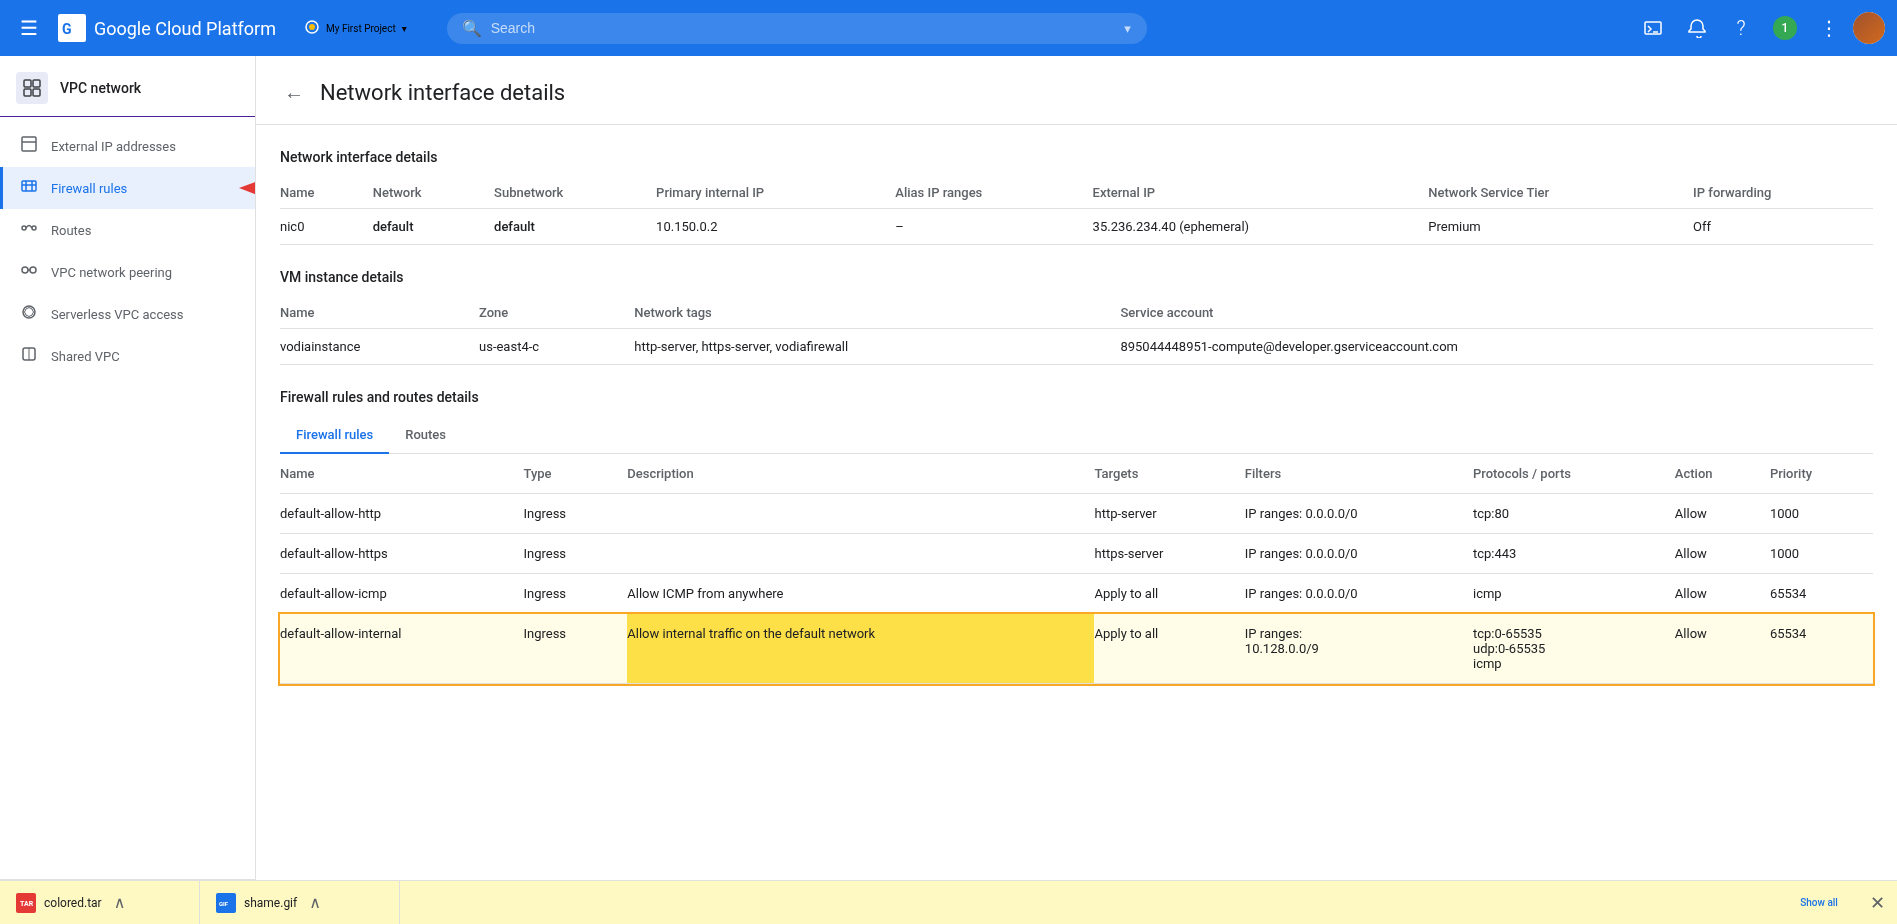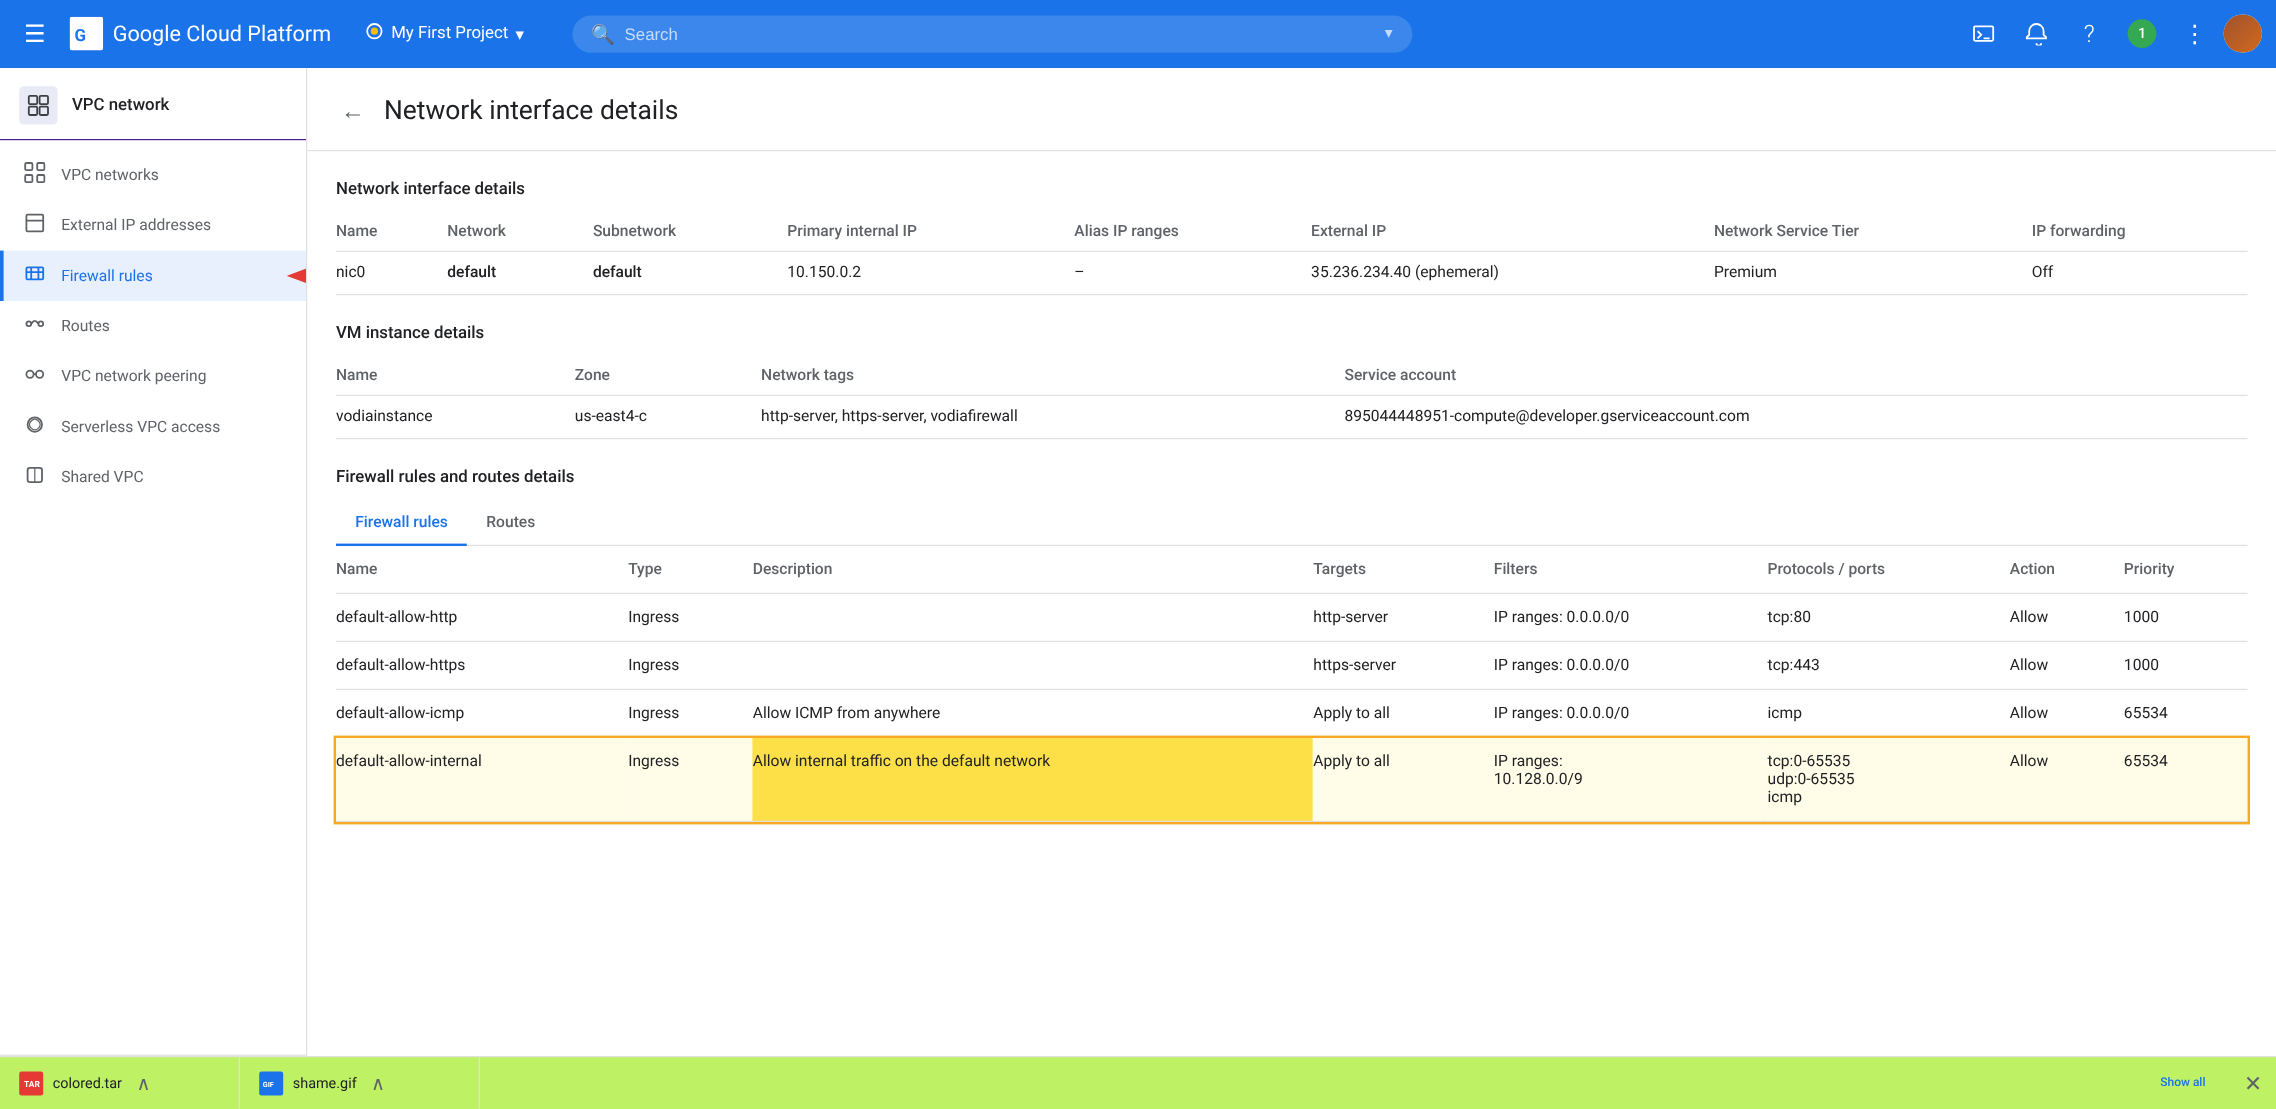--- a/index.html
+++ b/index.html
@@ -29,22 +29,22 @@
       gap: 8px;
       color: white;
       font-size: 18px;
       font-weight: 400;
       white-space: nowrap;
     }
     .nav-project {
       display: flex;
       align-items: center;
       gap: 6px;
-      color: #ffffff;
-      font-size: 14px;
+      color: #000000;
+      font-size: 10px;
       cursor: pointer;
       padding: 6px 8px;
       border-radius: 4px;
       margin-left: 8px;
     }
     .nav-search {
       flex: 1;
       display: flex;
       align-items: center;
       background: rgba(255,255,255,0.15);
@@ -249,21 +249,21 @@
       padding: 12px 16px 12px 0;
       border-bottom: 1px solid #e0e0e0;
       vertical-align: top;
     }
 
     
     .bottom-bar {
       position: fixed;
       bottom: 0; left: 0; right: 0;
       height: 44px;
-      background: #bef264;
+      background: #fef9c3;
       border-top: 1px solid #e0e0e0;
       display: flex;
       align-items: center;
       gap: 0;
     }
     .download-item {
       display: flex;
       align-items: center;
       gap: 8px;
       padding: 0 16px;
@@ -381,31 +381,20 @@
             <rect x="2" y="2" width="7" height="7" rx="1" fill="none" stroke="#3c4043" stroke-width="1.5"></rect>
             <rect x="11" y="2" width="7" height="7" rx="1" fill="none" stroke="#3c4043" stroke-width="1.5"></rect>
             <rect x="2" y="11" width="7" height="7" rx="1" fill="none" stroke="#3c4043" stroke-width="1.5"></rect>
             <rect x="11" y="11" width="7" height="7" rx="1" fill="none" stroke="#3c4043" stroke-width="1.5"></rect>
           </svg>
       </div>
       <span class="sidebar-title">VPC network</span>
     </div>
 
     <nav class="sidebar-nav">
-      <div class="sidebar-item">
-        <span class="sidebar-item-icon">
-          <svg width="18" height="18" viewBox="0 0 18 18">
-              <rect x="1" y="1" width="6" height="6" rx="1" fill="none" stroke="currentColor" stroke-width="1.5"></rect>
-              <rect x="11" y="1" width="6" height="6" rx="1" fill="none" stroke="currentColor" stroke-width="1.5"></rect>
-              <rect x="1" y="11" width="6" height="6" rx="1" fill="none" stroke="currentColor" stroke-width="1.5"></rect>
-              <rect x="11" y="11" width="6" height="6" rx="1" fill="none" stroke="currentColor" stroke-width="1.5"></rect>
-            </svg>
-        </span>
-        <span>VPC networks</span>
-      </div>
 
       <div class="sidebar-item">
         <span class="sidebar-item-icon">
           <svg width="18" height="18" viewBox="0 0 18 18">
               <rect x="2" y="2" width="14" height="14" rx="1" fill="none" stroke="currentColor" stroke-width="1.5"></rect>
               <line x1="2" y1="7" x2="16" y2="7" stroke="currentColor" stroke-width="1.5"></line>
             </svg>
         </span>
         <span>External IP addresses</span>
       </div>

